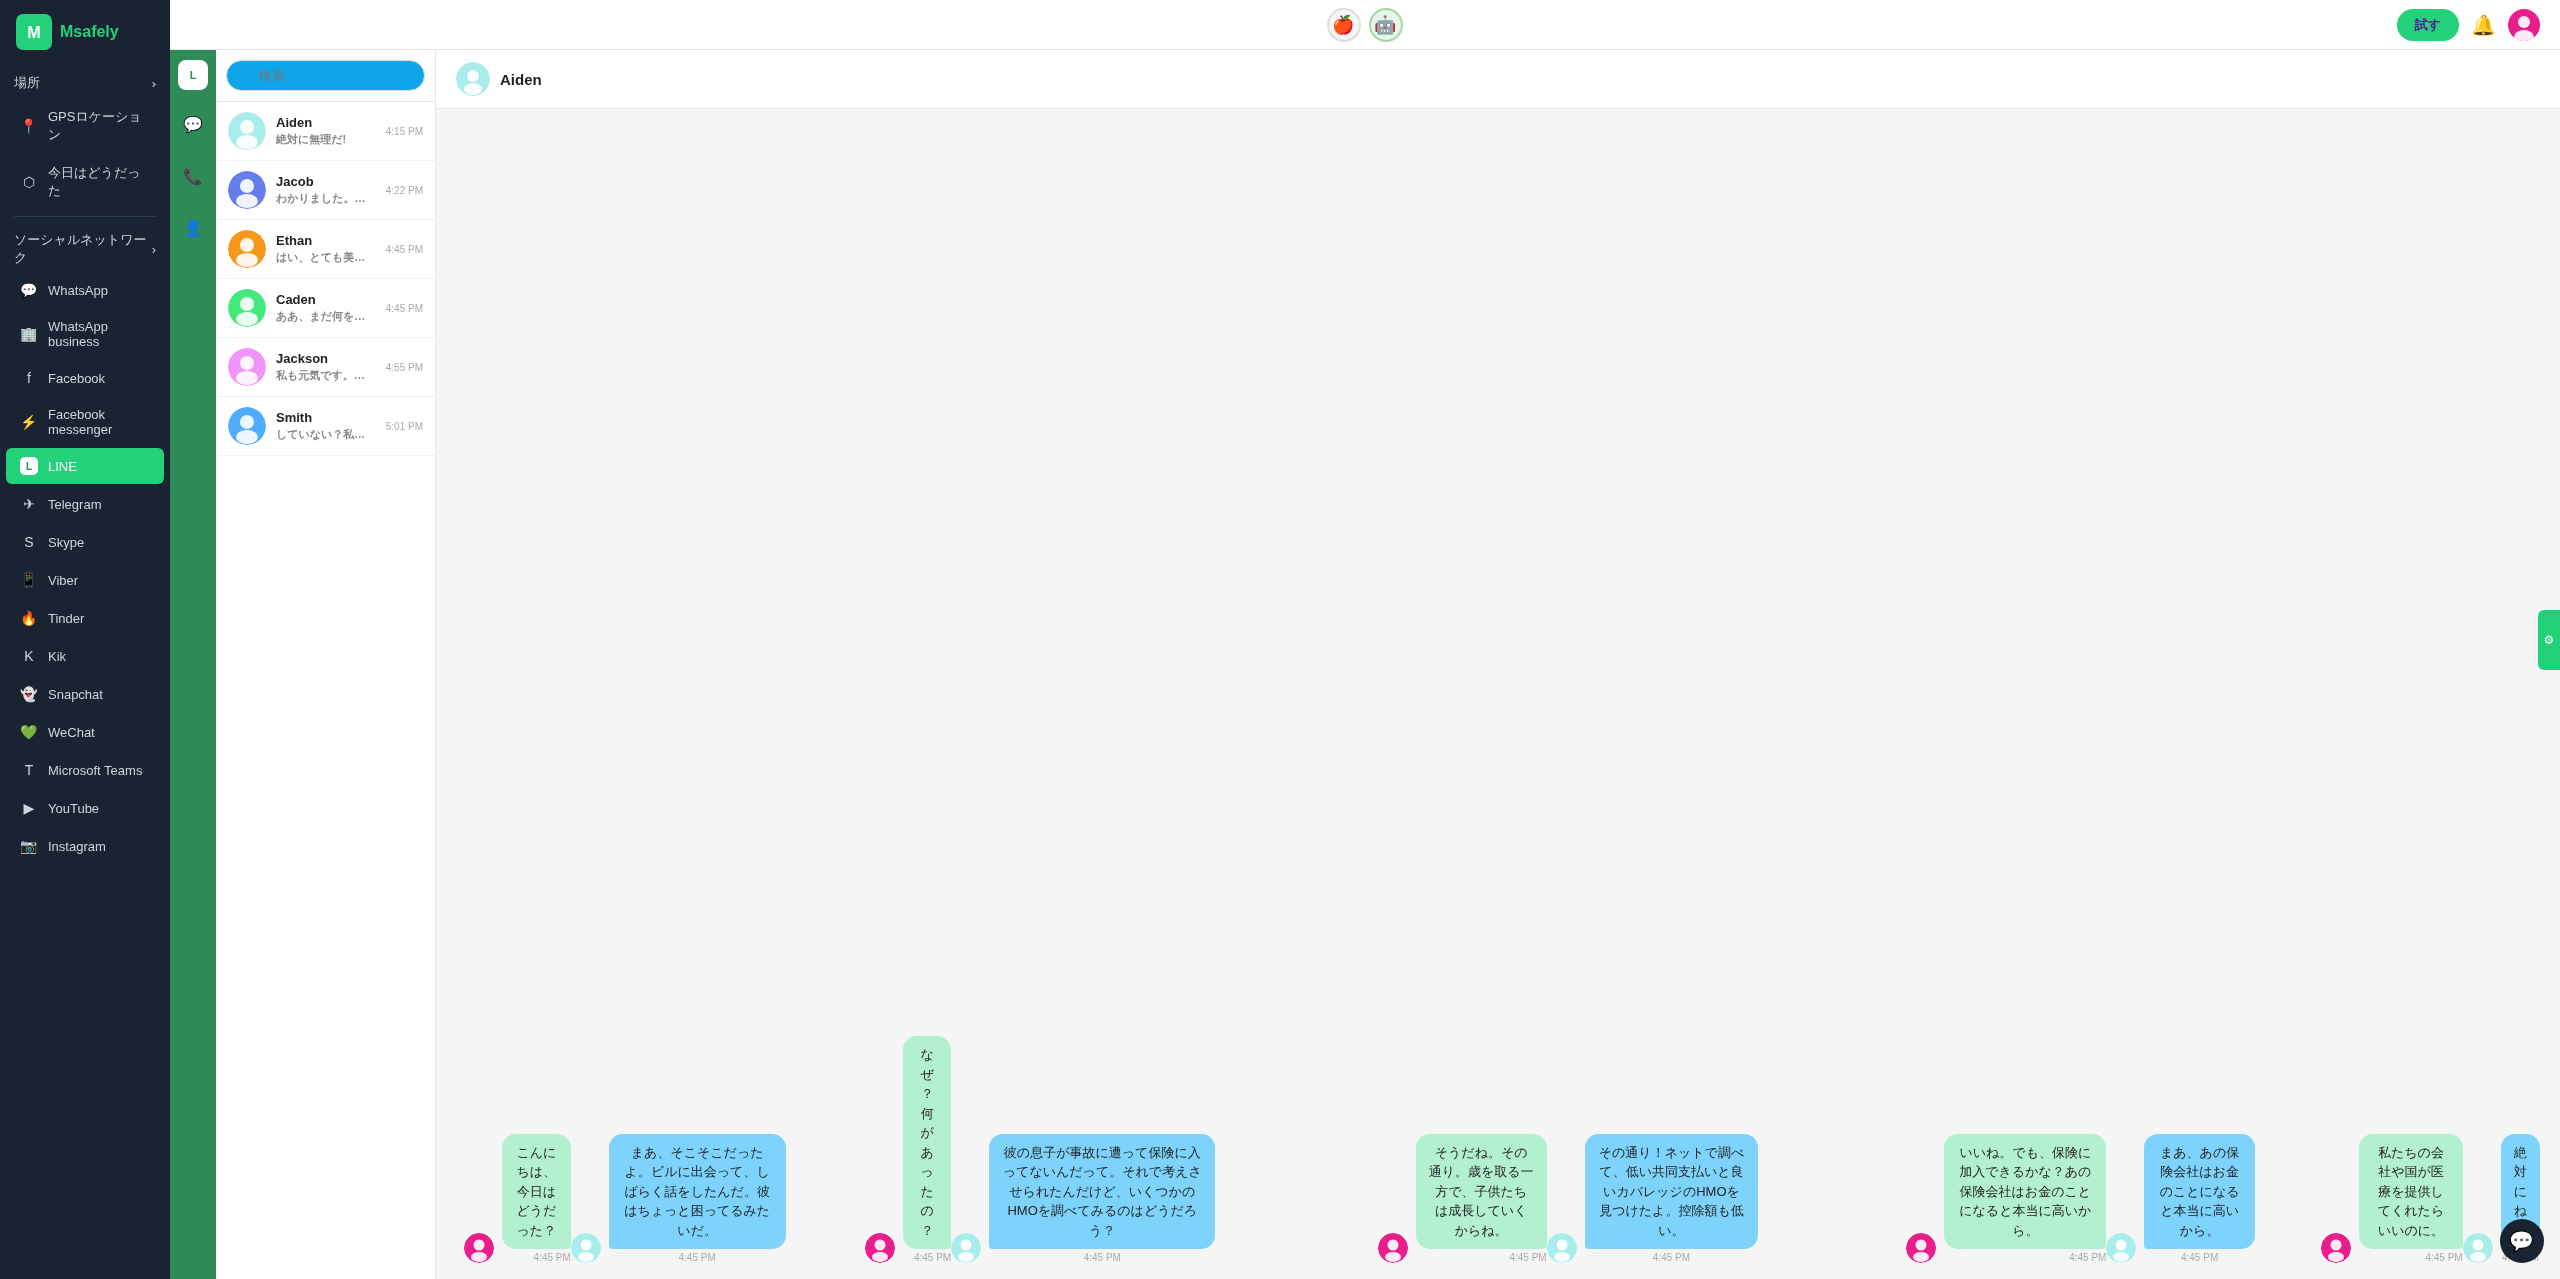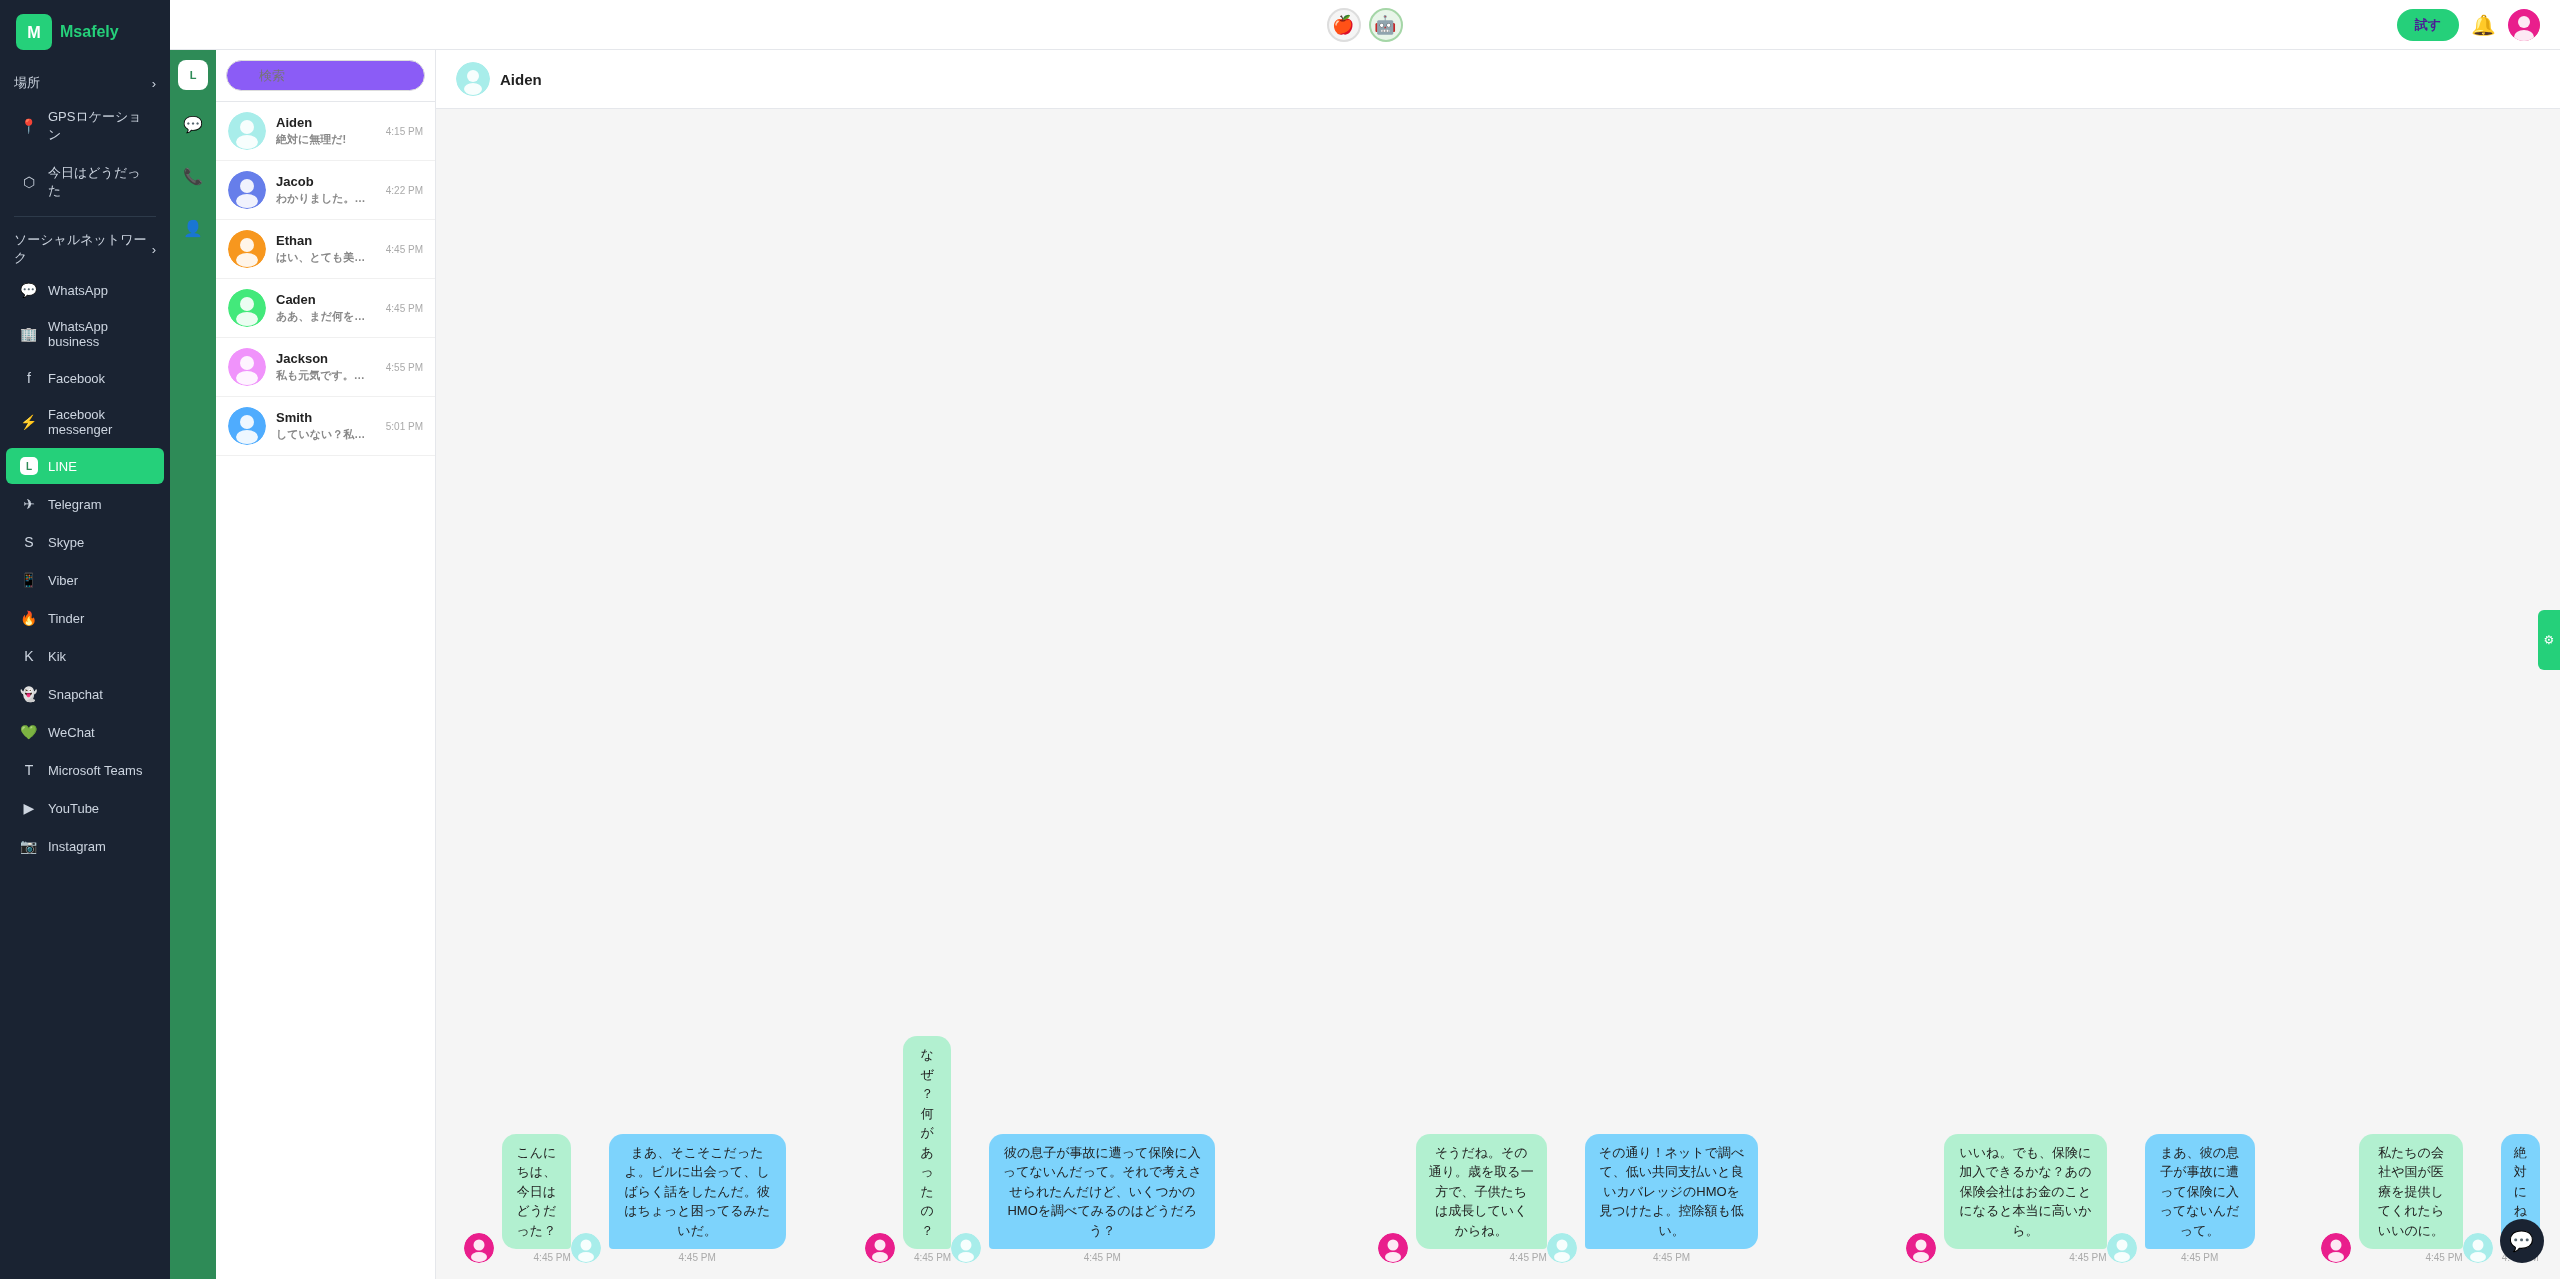--- a/index.html
+++ b/index.html
@@ -189,21 +189,21 @@
       padding: 10px;
       border-bottom: 1px solid #e5e7eb;
     }
     .search-input {
       width: 100%;
       padding: 7px 10px 7px 32px;
       border: 1px solid #ddd;
       border-radius: 20px;
       font-size: 13px;
       outline: none;
-      background: #8b5cf6;
+      background: #0ea5e9;
       position: relative;
     }
     .search-wrapper {
       position: relative;
     }
     .search-icon-inner {
       position: absolute;
       left: 10px;
       top: 50%;
       transform: translateY(-50%);
@@ -718,21 +718,21 @@
 
     <div class="msg-avatar">
       <svg viewBox="0 0 30 30" width="30" height="30">
         <circle cx="15" cy="15" r="15" fill="#a8edea"></circle>
         <circle cx="15" cy="12" r="5.5" fill="#fff" opacity="0.9"></circle>
         <ellipse cx="15" cy="24" rx="8" ry="5" fill="#fff" opacity="0.9"></ellipse>
       </svg>
     </div>
 
     <div class="msg-content">
-      <div class="msg-bubble received">まあ、彼の息子が事故に遭って保険に入ってないんだって。</div>
+      <div class="msg-bubble received">まあ、あの保険会社はお金のことになると本当に高いから。</div>
       <div class="msg-time">4:45 PM</div>
     </div>
 
   </div>
           <div class="msg-row sent">
 
     <div class="msg-content">
       <div class="msg-bubble sent">私たちの会社や国が医療を提供してくれたらいいのに。</div>
       <div class="msg-time">4:45 PM</div>
     </div>

